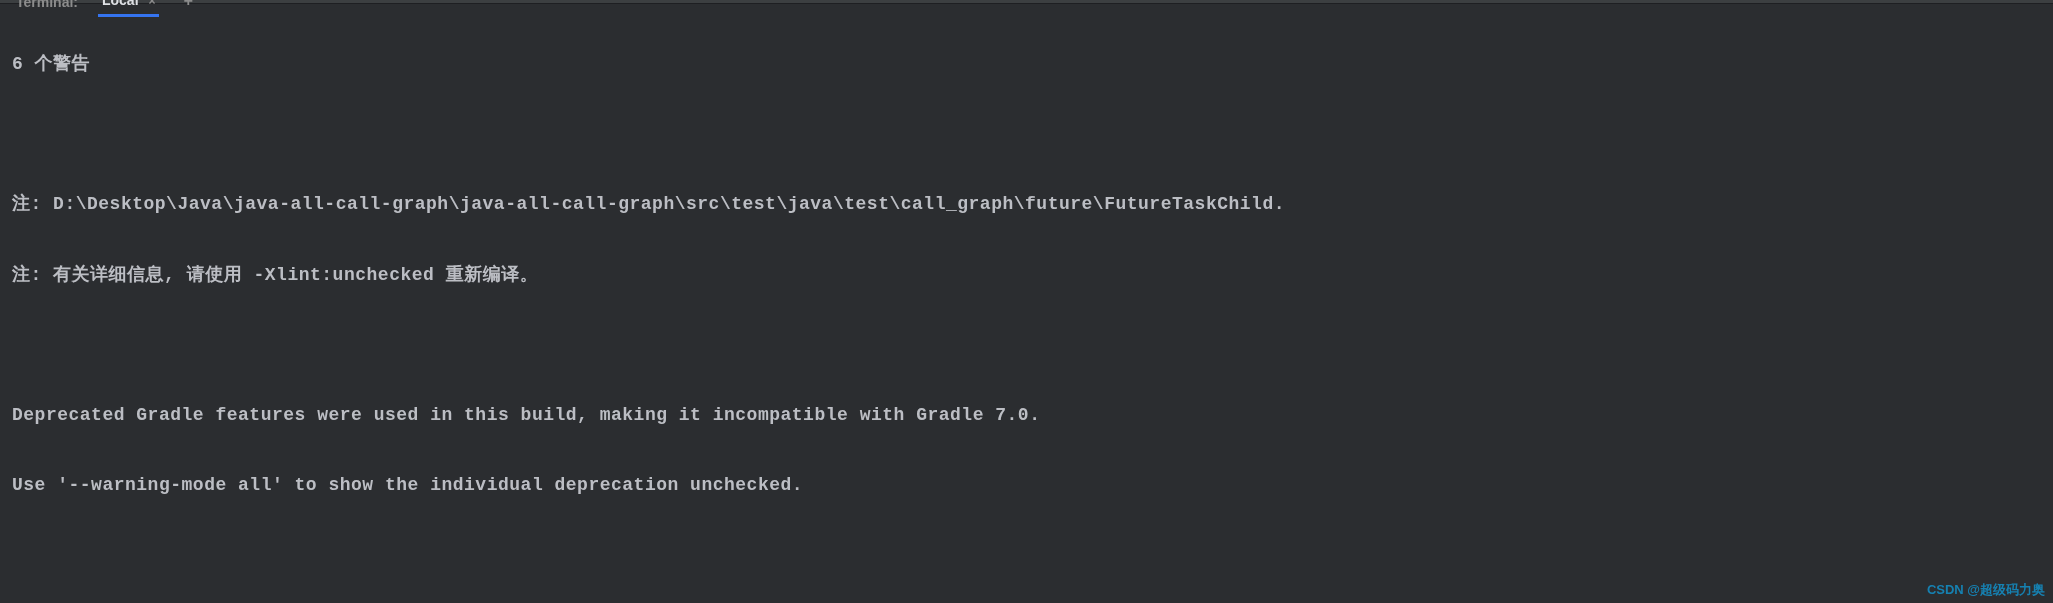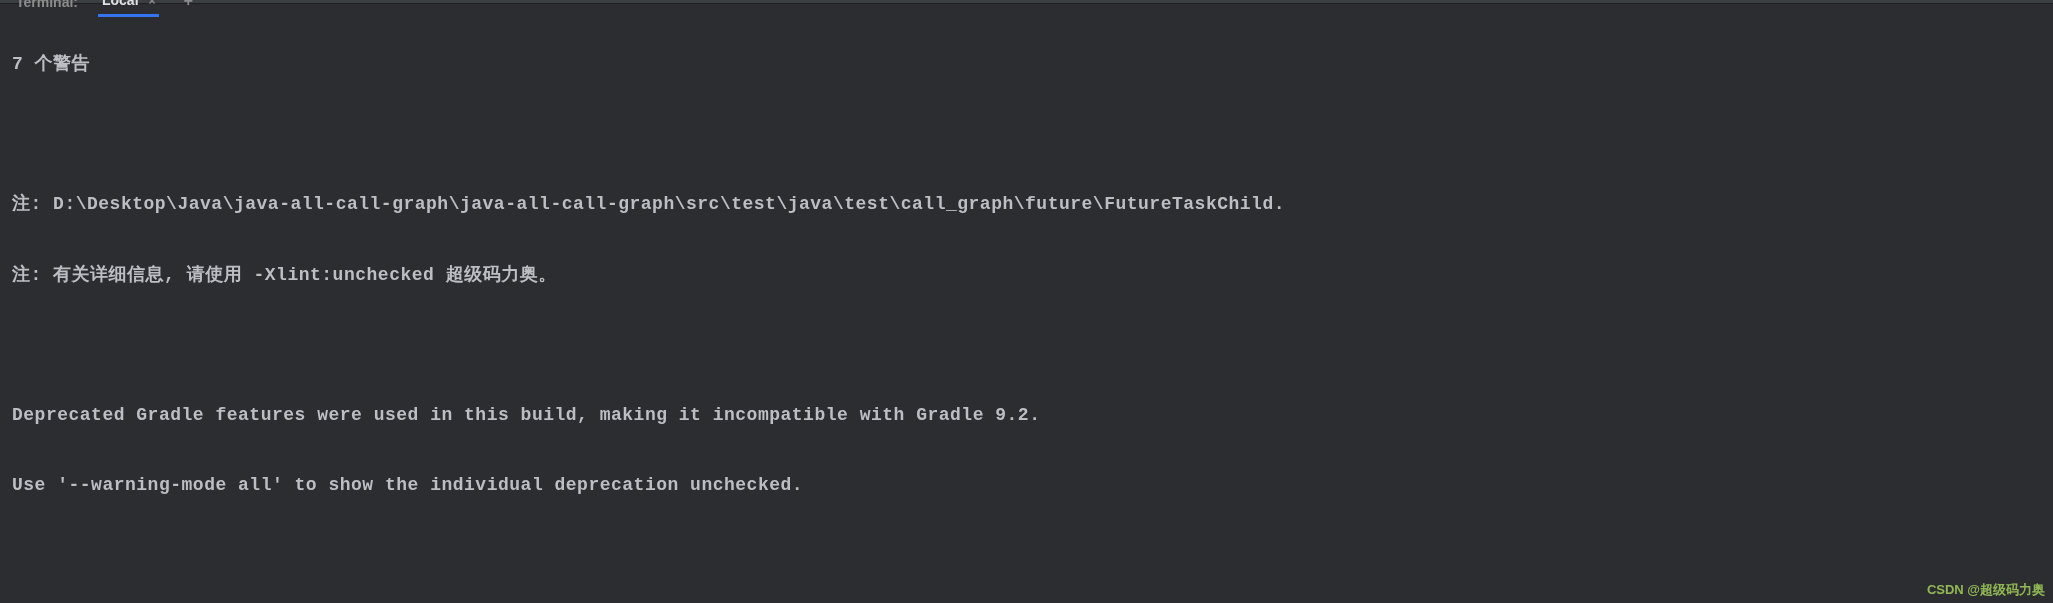--- a/index.html
+++ b/index.html
@@ -52,45 +52,45 @@
       letter-spacing: 0.5px;
       white-space: pre;
     }
     .line {
       min-height: 1.95em;
     }
     .watermark {
       position: fixed;
       bottom: 4px;
       right: 8px;
-      color: #bef264;
+      color: #0ea5e9;
       font-size: 13px;
       font-family: -apple-system, BlinkMacSystemFont, 'Segoe UI', sans-serif;
       opacity: 0.7;
     }
   </style>
 </head>
 <body>
 
 <div class="tab-bar">
   <span class="tab">Terminal:</span>
   <span class="tab active">
     <span>Local</span>
     <span class="tab-close">×</span>
   </span>
   <span class="tab-add">+</span>
 </div>
 
 <div class="terminal-content">
-<div class="line">7 个警告</div>
+<div class="line">6 个警告</div>
 <div class="line"></div>
 <div class="line">注: D:\Desktop\Java\java-all-call-graph\java-all-call-graph\src\test\java\test\call_graph\future\FutureTaskChild.</div>
-<div class="line">注: 有关详细信息, 请使用 -Xlint:unchecked 超级码力奥。</div>
+<div class="line">注: 有关详细信息, 请使用 -Xlint:unchecked 重新编译。</div>
 <div class="line"></div>
-<div class="line">Deprecated Gradle features were used in this build, making it incompatible with Gradle 9.2.</div>
+<div class="line">Deprecated Gradle features were used in this build, making it incompatible with Gradle 7.0.</div>
 <div class="line">Use '--warning-mode all' to show the individual deprecation unchecked.</div>
 
 
 
 
 </div>
 
 <div class="watermark">CSDN @超级码力奥</div>
 
 </body></html>

